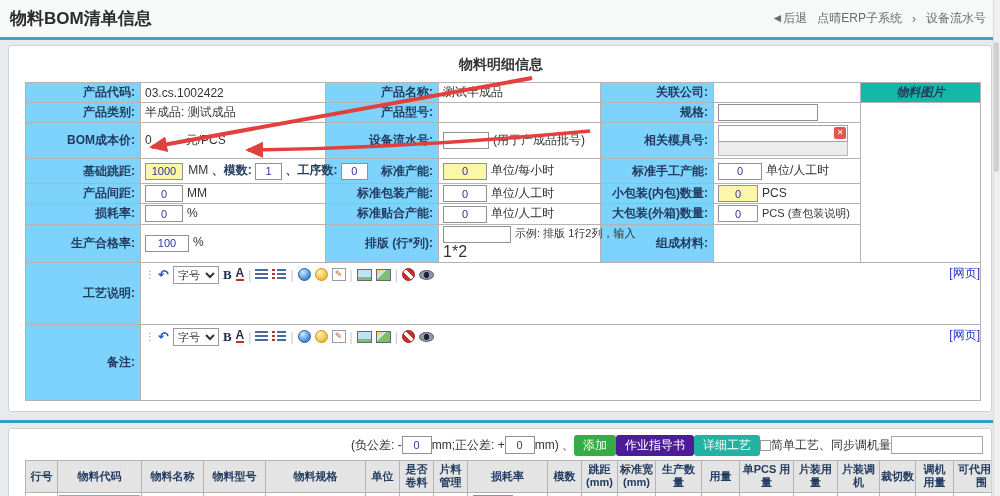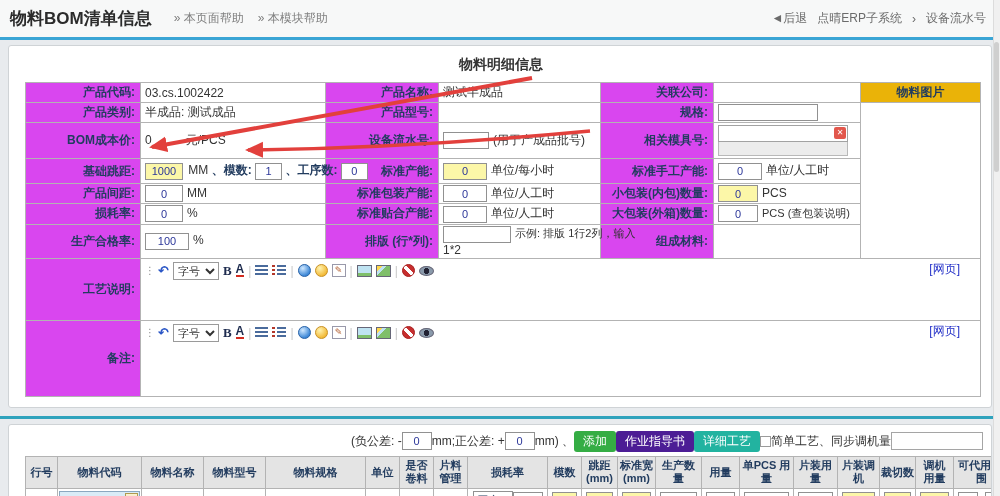--- a/index.html
+++ b/index.html
@@ -23,36 +23,36 @@
   .panel1 { padding:6px 14px 10px 16px; }
   .panel-head { display:flex; align-items:center; justify-content:center; height:26px; margin-bottom:4px; }
   .section-title { font-size:14px; font-weight:bold; color:#333; }
   .btn { display:inline-block; border-radius:3px; color:#fff; font-size:12px; padding:2px 9px; cursor:pointer; }
   .btn-orange { background:#f6a01c; }
   .btn-blue { background:#29b0e6; display:inline-flex; align-items:center; gap:4px; }
   .cb { display:inline-block; width:11px; height:11px; background:#fff; border:1px solid #9b9b9b; vertical-align:-1px; }
   
   table.form { border-collapse:collapse; table-layout:fixed; width:955px; }
   table.form td { border:1px solid #b3b3b3; overflow:visible; }
-  td.lbl { background:#d946ef; color:#223c5f; font-weight:bold; text-align:right; padding:1px 5px 1px 2px; font-size:12px; }
+  td.lbl { background:#7dd3fc; color:#223c5f; font-weight:bold; text-align:right; padding:1px 5px 1px 2px; font-size:12px; }
   td.val { background:#fff; padding:1px 4px; font-size:12px; color:#333; white-space:nowrap; }
   td.imgcell { background:#fff; }
-  td.imghead { background:#eab308; color:#223c5f; font-weight:bold; text-align:center; }
+  td.imghead { background:#14b8a6; color:#223c5f; font-weight:bold; text-align:center;font-style:italic; }
   .inlbl { color:#223c5f; font-weight:bold; }
   .in { border:1px solid #919191; height:17px; font-family:inherit; font-size:11px; text-align:center; color:#2b3699; padding:0 1px; background:#fff; vertical-align:middle; }
   .in.y { background:#fcf7a8; }
   .unit { margin-left:4px; }
   .moldbox { width:130px; }
   .mold-top { position:relative; height:17px; border:1px solid #a2a2a2; background:#fff; }
   .mold-bottom { height:14px; border:1px solid #b9b9b9; border-top:none; background:#ececec; }
   .i-clear { position:absolute; top:1px; right:1px; width:12px; height:12px; background:#e2574c; color:#fff; font-size:8px; line-height:12px; text-align:center; border-radius:2px; cursor:pointer; }
-  .hint2 { font-size:12px; }
+  .hint2 { font-size:16px; }
   
   td.editor { background:#fff; position:relative; vertical-align:top; padding:0; }
-  .weblink { position:absolute; top:2px; right:20px; color:#2431c8; font-size:12px; cursor:pointer; }
+  .weblink { position:absolute; top:2px; right:0; color:#2431c8; font-size:12px; cursor:pointer; }
   .tbar { display:flex; align-items:center; gap:4px; padding:3px 4px 2px 4px; }
   .tbar .sep { color:#c9c9c9; }
   .i-handle { color:#8f8f8f; font-size:10px; letter-spacing:-1px; }
   .i-undo { color:#2a56c6; font-weight:bold; font-size:13px; line-height:13px; }
   .fontsel { height:18px; font-size:11px; color:#333; border:1px solid #9a9a9a; background:#fff; width:46px; }
   .i-bold { font-family:"Liberation Serif","DejaVu Serif",serif; font-weight:bold; color:#1d2b4e; font-size:13px; }
   .i-color { font-weight:bold; color:#1d2b4e; font-size:12px; border-bottom:2px solid #d22b1f; line-height:11px; }
   .i-align { width:13px; height:11px; background:repeating-linear-gradient(180deg,#4a6b9c 0 2px,transparent 2px 4px); }
   .i-list { width:14px; height:11px; background:repeating-linear-gradient(180deg,#b3372a 0 2px,transparent 2px 4px),repeating-linear-gradient(180deg,#4a6b9c 0 2px,transparent 2px 4px); background-size:3px 11px,9px 11px; background-position:0 0,5px 0; background-repeat:no-repeat; }
   .i-globe { width:13px; height:13px; border-radius:50%; background:radial-gradient(circle at 35% 30%,#cfe8ff,#3b86d6 72%); border:1px solid #2b64a8; }
@@ -86,24 +86,20 @@
   
   .arrows { position:absolute; left:0; top:0; width:1000px; height:496px; pointer-events:none; z-index:60; }
   .scrollstrip { position:absolute; right:0; top:0; width:7px; height:496px; background:#f0f0f0; border-left:1px solid #dcdcdc; z-index:40; }
   .scrollthumb { position:absolute; right:1px; top:42px; width:5px; height:130px; background:#cfcfcf; border-radius:3px; }
 </style>
 </head>
 <body>
 
 <div class="topbar">
   <span class="page-title">物料BOM清单信息</span>
-  <span class="help-links">
-    <span>» 本页面帮助</span>
-    <span>» 本模块帮助</span>
-  </span>
   <span class="topbar-right">
     <span>◄后退</span>
     <span>点晴ERP子系统</span>
     <span>›</span>
     <span>设备流水号</span>
   </span>
 </div>
 <div class="divider-blue"></div>
 
 <div class="panel panel1">

